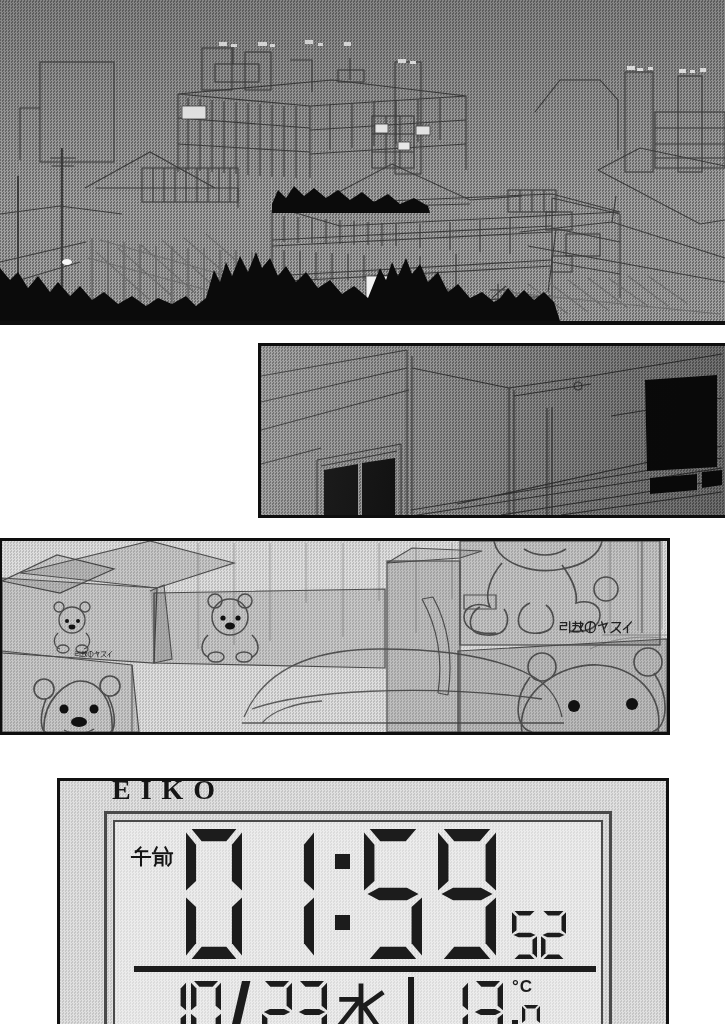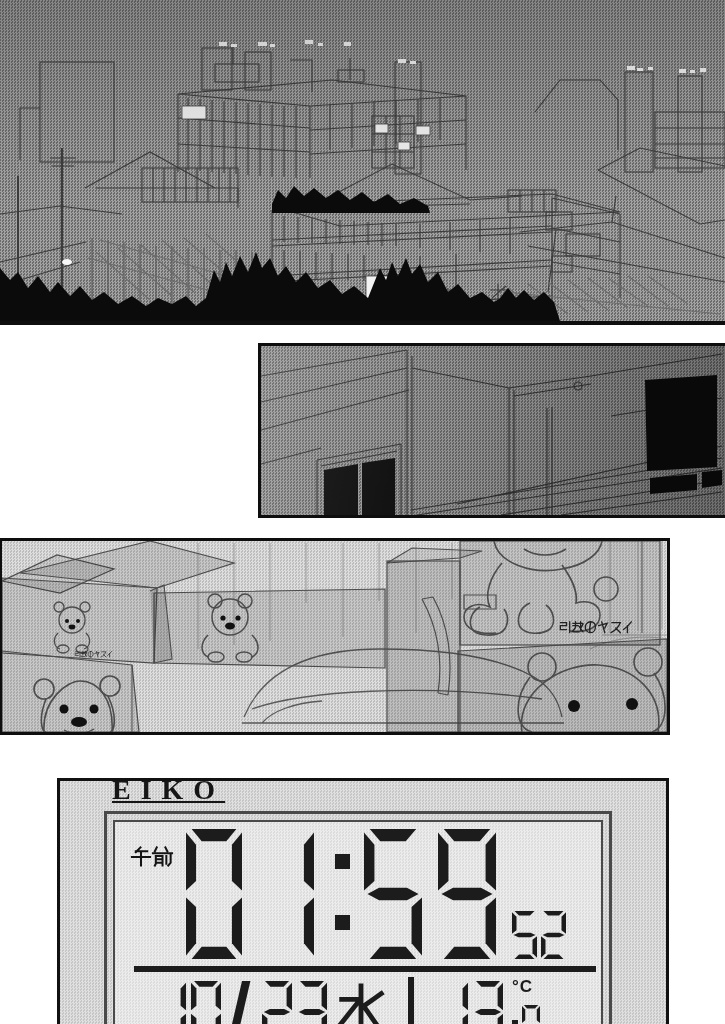--- a/index.html
+++ b/index.html
@@ -13,21 +13,21 @@
   .ht4{background-color:#d6d6d6;background-image:conic-gradient(#e0e0e0 25%,#c6c6c6 0 50%,#e0e0e0 0 75%,#c6c6c6 0);background-size:3px 3px;}
   .htlcd{background-color:#e6e6e6;background-image:conic-gradient(#ececec 25%,#dcdcdc 0 50%,#ececec 0 75%,#dcdcdc 0);background-size:3px 3px;}
   .shade{position:absolute;inset:0;pointer-events:none;}
   #panel-city{left:0;top:0;width:725px;height:325px;border-bottom:4px solid #0e0e0e;}
   #panel-room{left:258px;top:343px;width:467px;height:175px;border:3px solid #0e0e0e;border-right:none;}
   #panel-boxes{left:0;top:538px;width:670px;height:197px;border:3px solid #0e0e0e;border-left:2px solid #0e0e0e;}
   #panel-clock{left:57px;top:778px;width:612px;height:246px;border:3px solid #111;border-bottom:none;}
   svg{display:block;}
   
   .brand{position:absolute;left:52px;top:-7px;font-family:"Liberation Serif", serif;
-         font-size:28px;font-weight:bold;letter-spacing:10px;color:#161616;text-decoration:underline;}
+         font-size:28px;font-weight:bold;letter-spacing:10px;color:#161616;}
   .lcd-frame{position:absolute;left:44px;top:30px;width:502px;height:230px;border:3px solid #4a4a4a;}
   .lcd-inner{position:absolute;inset:6px;border:2px solid #4a4a4a;}
   .seg-row{position:absolute;display:flex;}
   .seg-row svg{margin-right:0;}
   .colon{position:absolute;width:18px;}
   .colon .dot{position:absolute;left:2px;width:15px;height:15px;background:#1c1c1c;}
   .vdivider{position:absolute;background:#1c1c1c;}
   .tempunit{position:absolute;font-size:17px;font-weight:bold;color:#1c1c1c;letter-spacing:1px;}
   .decdot{position:absolute;width:6px;height:6px;background:#1c1c1c;}
   .kglyph{position:absolute;}

